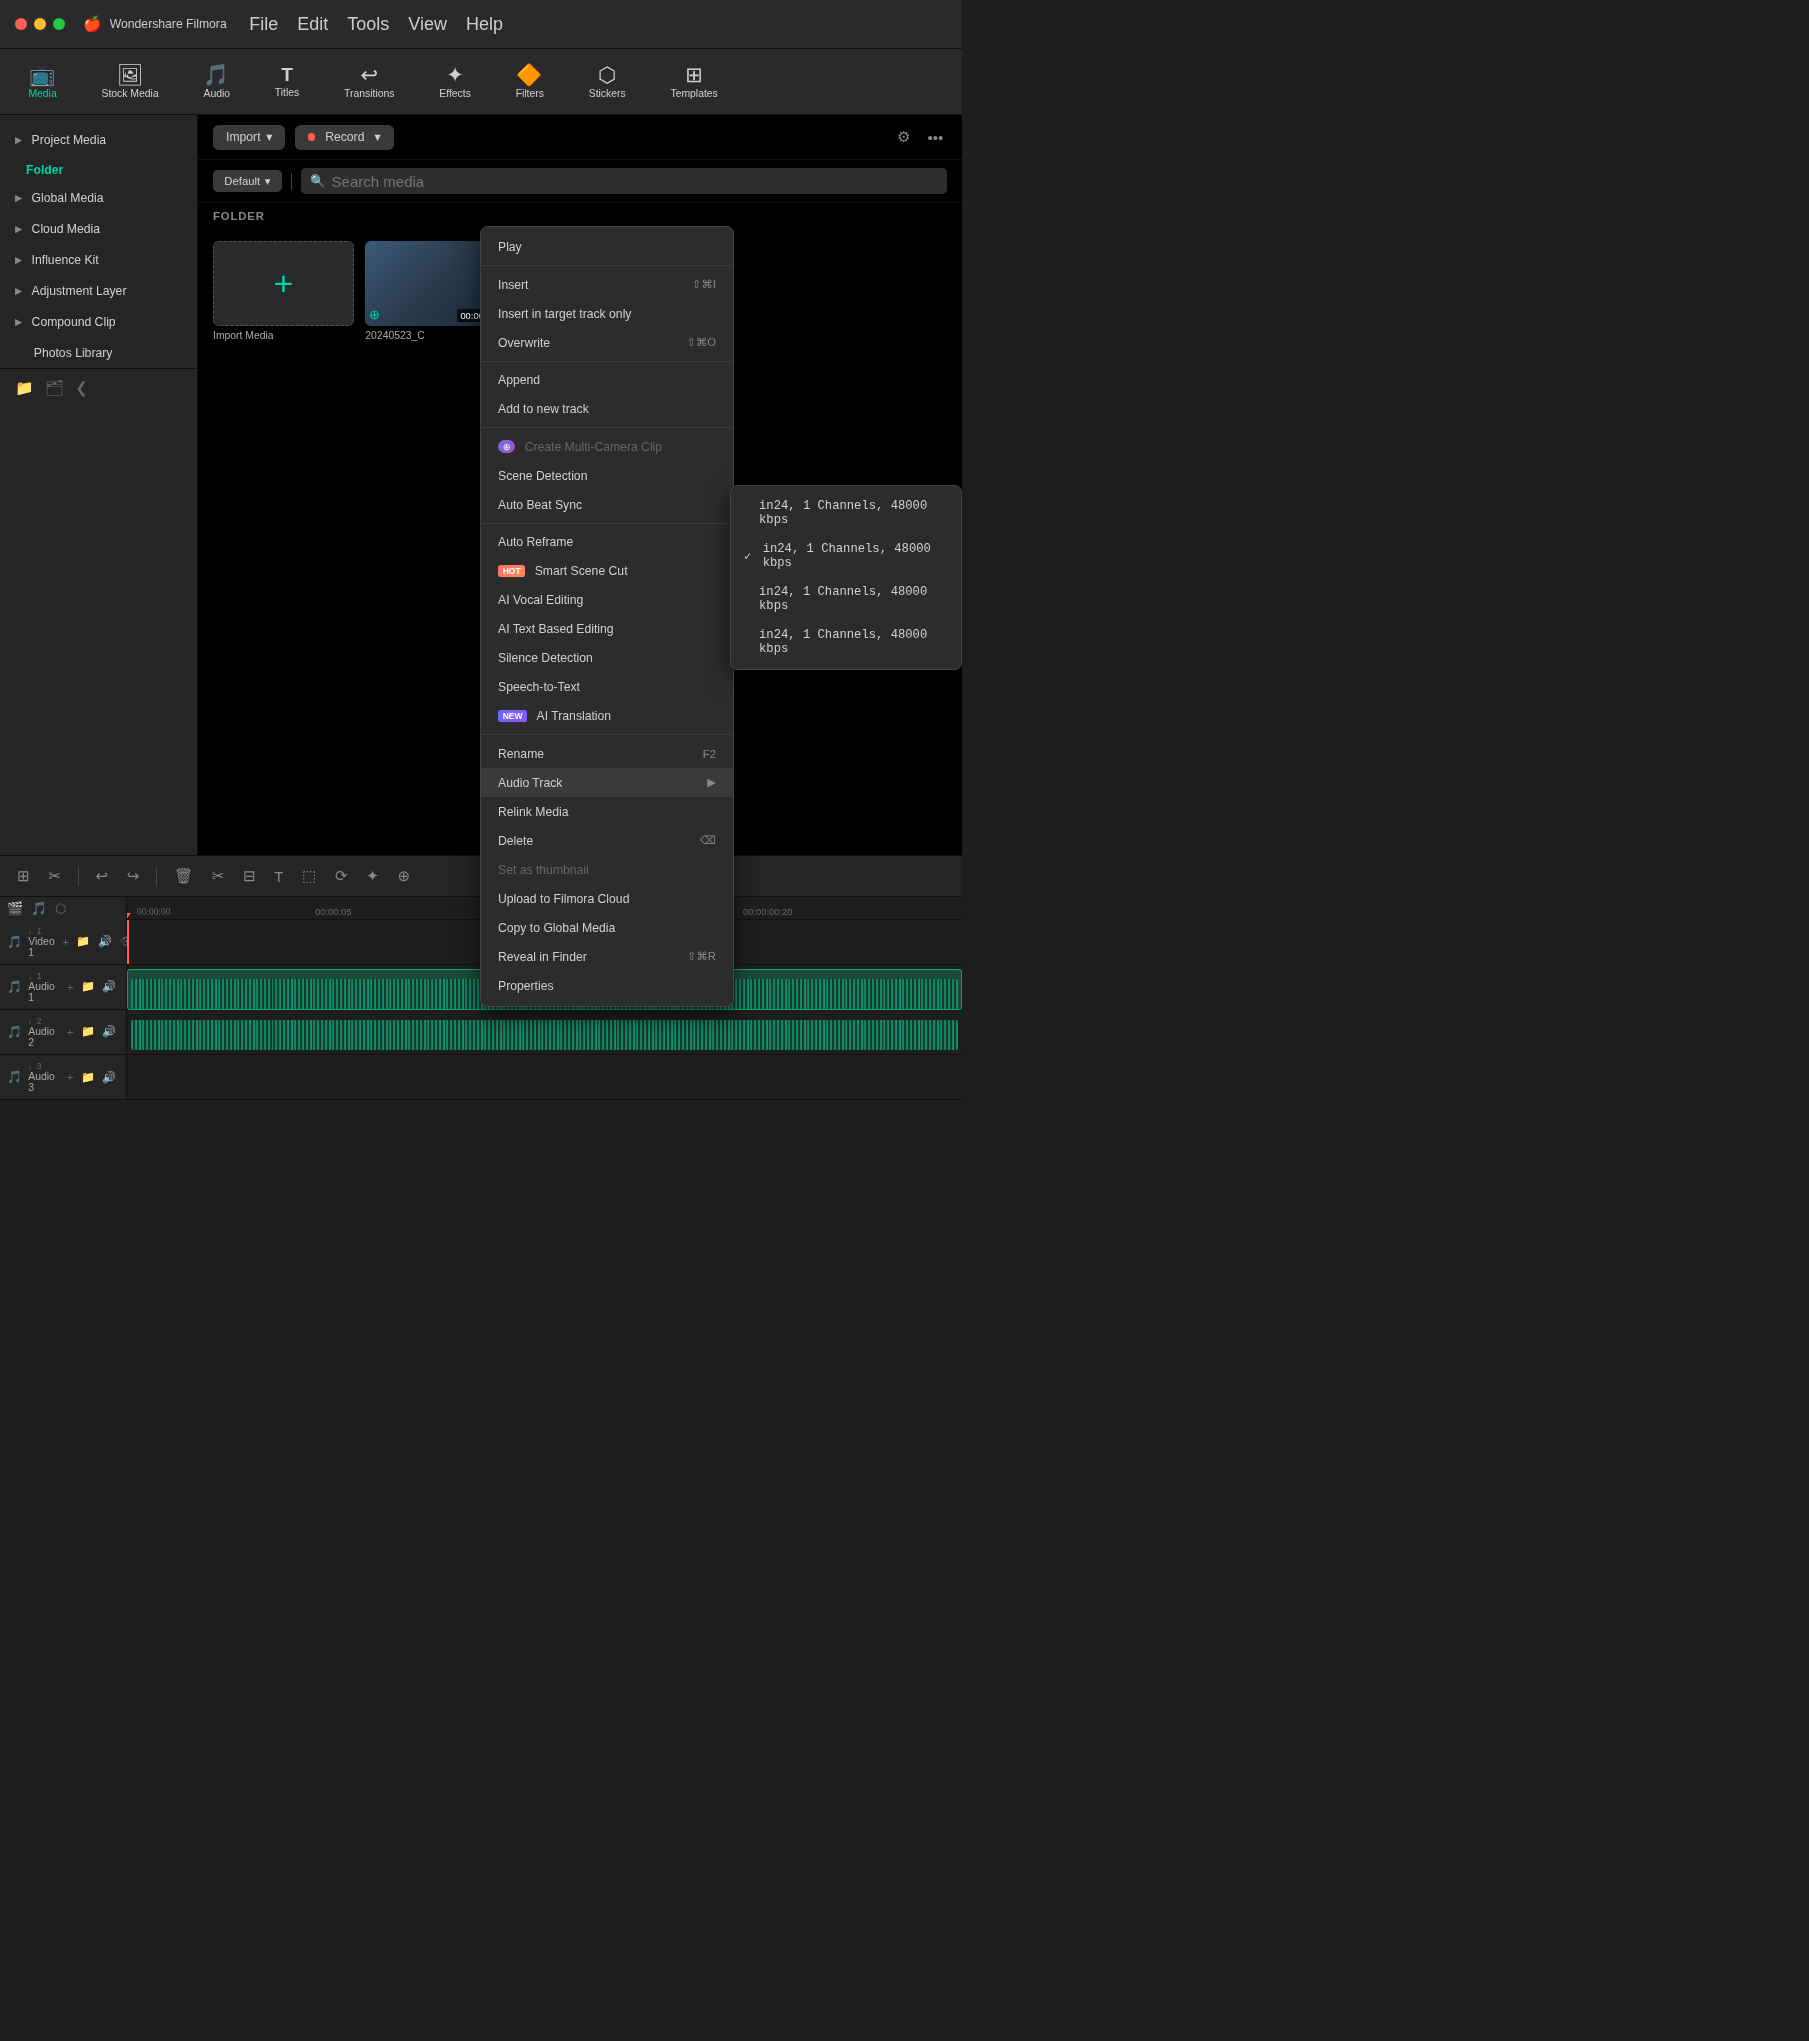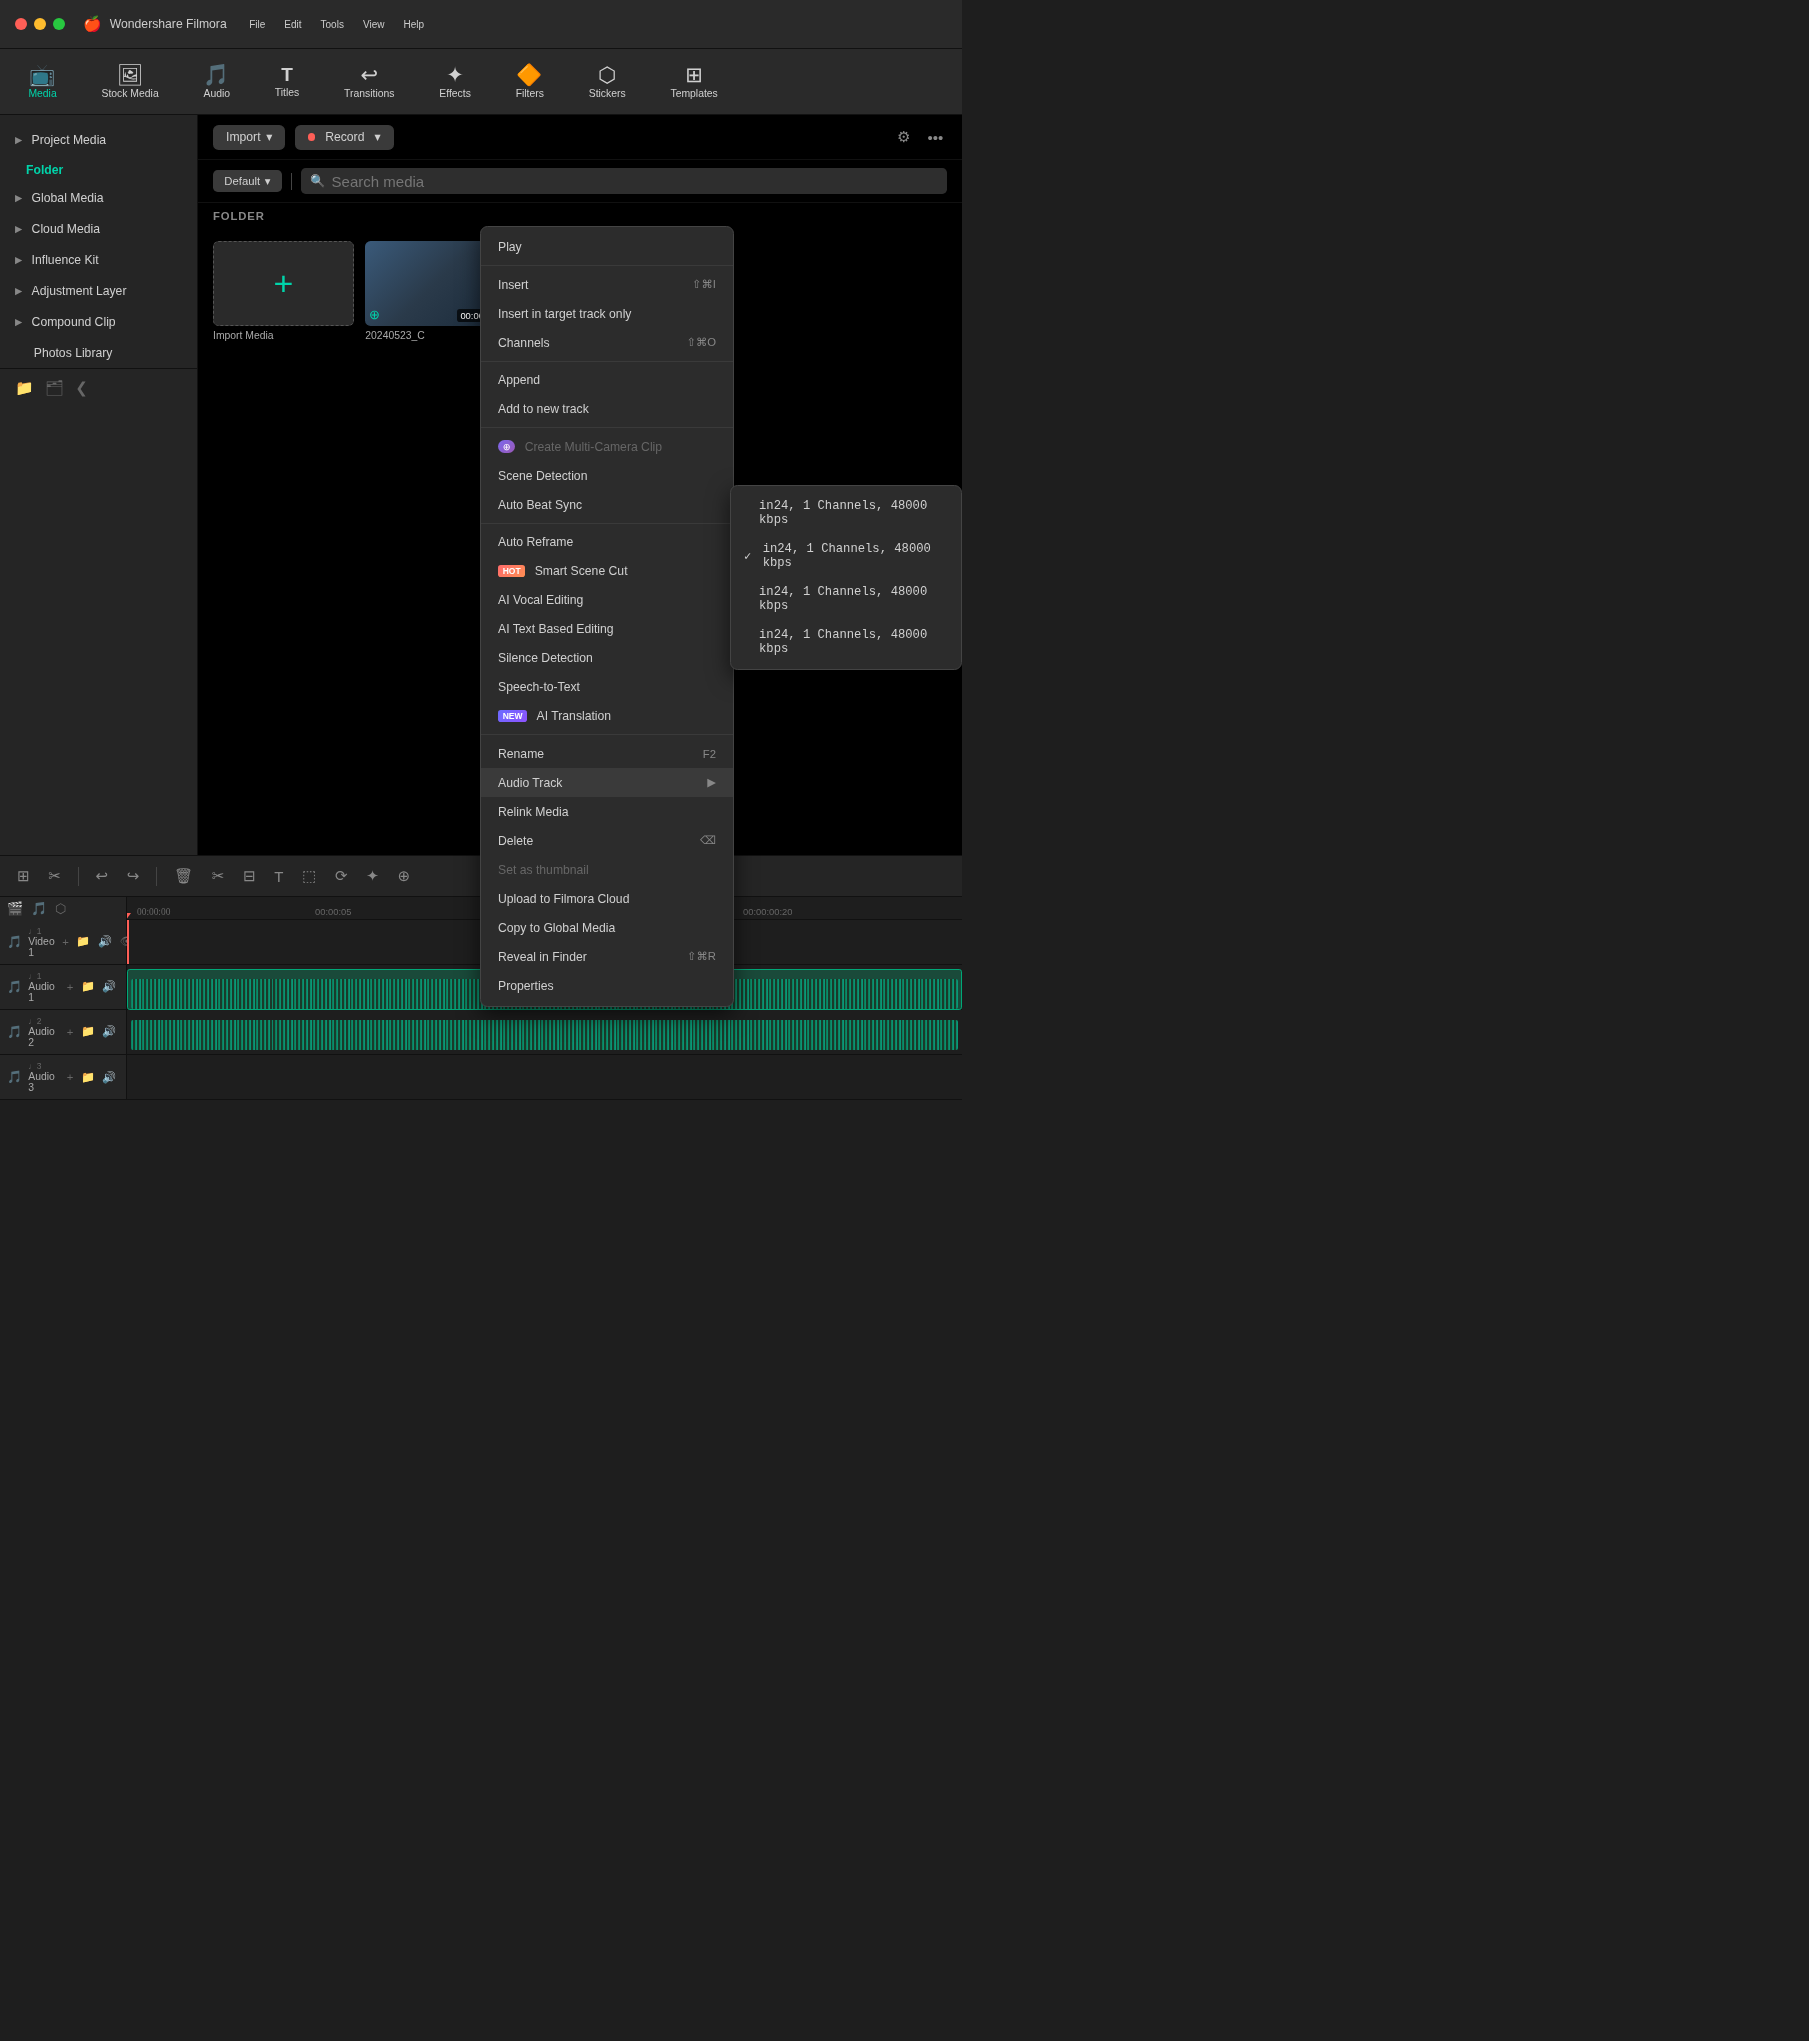--- a/index.html
+++ b/index.html
@@ -41,21 +41,21 @@
       font-size: 12.2px;
       color: #ccc;
       font-weight: 500;
     }
     .menu-bar {
       display: flex;
       gap: 19px;
       margin-left: 7.5px;
     }
     .menu-bar span {
-      font-size: 10px;
+      font-size: 18px;
       color: #ccc;
       cursor: pointer;
     }
 
     
     .toolbar {
       height: 66px;
       background: #2a2a2a;
       display: flex;
       align-items: center;
@@ -711,21 +711,21 @@
   </div>
   <div class="ctx-separator"></div>
   <div class="ctx-item">
     <span>Insert</span>
     <span class="ctx-shortcut">⇧⌘I</span>
   </div>
   <div class="ctx-item">
     <span>Insert in target track only</span>
   </div>
   <div class="ctx-item">
-    <span>Channels</span>
+    <span>Overwrite</span>
     <span class="ctx-shortcut">⇧⌘O</span>
   </div>
   <div class="ctx-separator"></div>
   <div class="ctx-item">
     <span>Append</span>
   </div>
   <div class="ctx-item">
     <span>Add to new track</span>
   </div>
   <div class="ctx-separator"></div>

